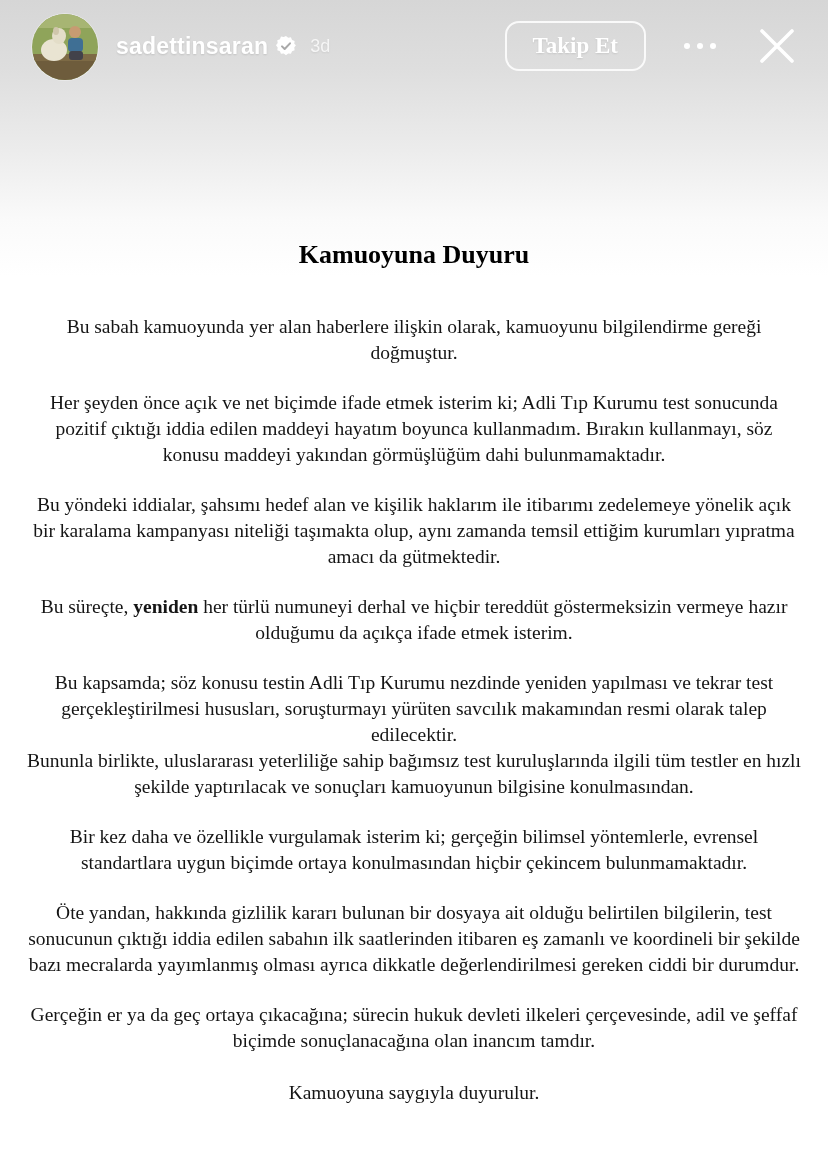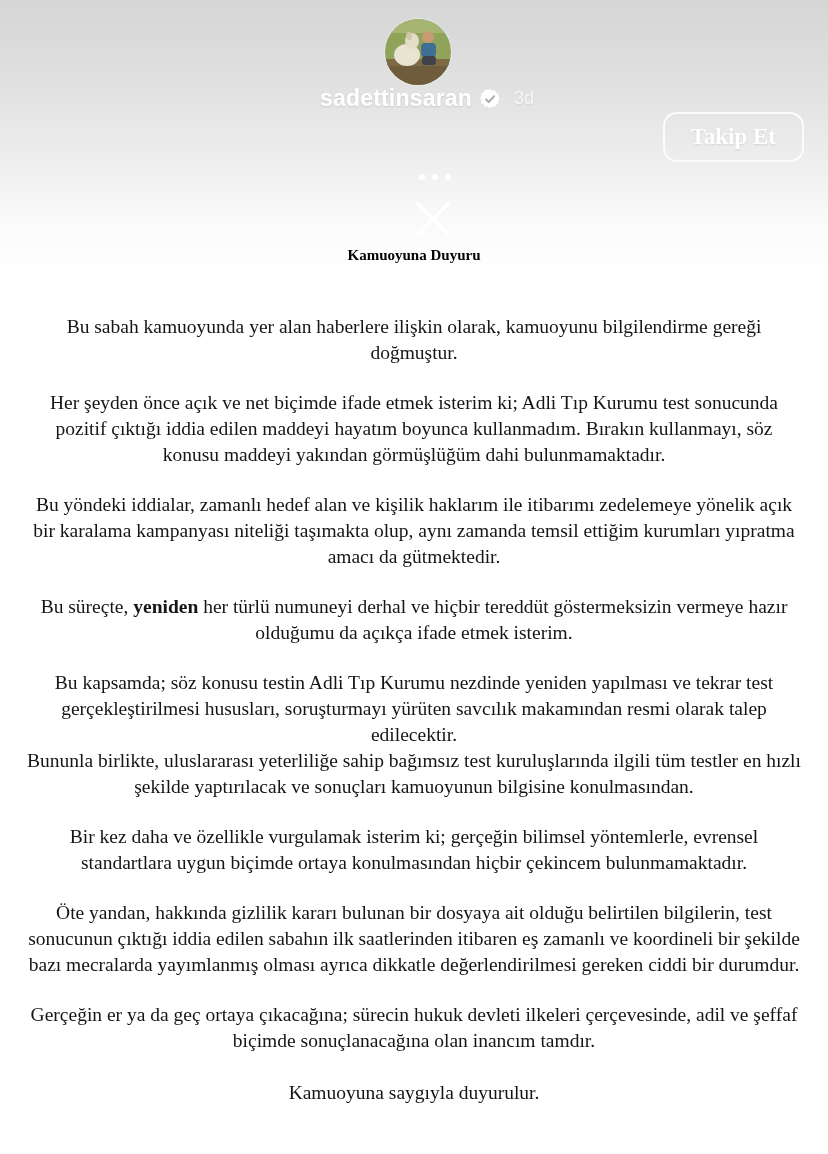--- a/index.html
+++ b/index.html
@@ -16,21 +16,20 @@
 
   
   .story-header {
     position: absolute;
     top: 0; left: 8px; right: 0;
     height: 92px;
     display: flex;
     align-items: center;
     padding: 17px 24px;
     z-index: 5;
-    flex-direction: column;
   }
   .avatar {
     width: 66px; height: 66px;
     border-radius: 50%;
     overflow: hidden;
     flex: 0 0 auto;
     margin-top: 2px;
     cursor: pointer;
     box-shadow: 0 0 0 1px rgba(255,255,255,0.35);
   }
@@ -109,40 +108,40 @@
     position: absolute;
     top: 0; left: 0; right: 0;
     padding: 242px 26px 0 26px;
     font-family: "Liberation Serif", "DejaVu Serif", serif;
     color: #151515;
     font-size: 19.5px;
     line-height: 26px;
     text-align: center;
   }
   .doc-title {
-    font-size: 15px;
+    font-size: 26px;
     font-weight: 700;
     color: #000000;
     margin-bottom: 46px;
   }
   .doc p { margin-bottom: 24px; }
   .doc p.joined { margin-bottom: 0; }
   .doc .b { font-weight: 700; }
   .closing { margin-top: 26px; }
 </style>
 </head>
 <body>
 
 <div class="screen">
 
   <div class="doc">
     <div class="doc-title">Kamuoyuna Duyuru</div>
     <p>Bu sabah kamuoyunda yer alan haberlere ilişkin olarak, kamuoyunu bilgilendirme gereği doğmuştur.</p>
     <p>Her şeyden önce açık ve net biçimde ifade etmek isterim ki; Adli Tıp Kurumu test sonucunda pozitif çıktığı iddia edilen maddeyi hayatım boyunca kullanmadım. Bırakın kullanmayı, söz konusu maddeyi yakından görmüşlüğüm dahi bulunmamaktadır.</p>
-    <p>Bu yöndeki iddialar, zamanlı hedef alan ve kişilik haklarım ile itibarımı zedelemeye yönelik açık bir karalama kampanyası niteliği taşımakta olup, aynı zamanda temsil ettiğim kurumları yıpratma amacı da gütmektedir.</p>
+    <p>Bu yöndeki iddialar, şahsımı hedef alan ve kişilik haklarım ile itibarımı zedelemeye yönelik açık bir karalama kampanyası niteliği taşımakta olup, aynı zamanda temsil ettiğim kurumları yıpratma amacı da gütmektedir.</p>
     <p><span>Bu süreçte, </span><span class="b">yeniden</span><span> her türlü numuneyi derhal ve hiçbir tereddüt göstermeksizin vermeye hazır olduğumu da açıkça ifade etmek isterim.</span></p>
     <p class="joined">Bu kapsamda; söz konusu testin Adli Tıp Kurumu nezdinde yeniden yapılması ve tekrar test gerçekleştirilmesi hususları, soruşturmayı yürüten savcılık makamından resmi olarak talep edilecektir.</p>
     <p>Bununla birlikte, uluslararası yeterliliğe sahip bağımsız test kuruluşlarında ilgili tüm testler en hızlı şekilde yaptırılacak ve sonuçları kamuoyunun bilgisine konulmasından.</p>
     <p>Bir kez daha ve özellikle vurgulamak isterim ki; gerçeğin bilimsel yöntemlerle, evrensel standartlara uygun biçimde ortaya konulmasından hiçbir çekincem bulunmamaktadır.</p>
     <p>Öte yandan, hakkında gizlilik kararı bulunan bir dosyaya ait olduğu belirtilen bilgilerin, test sonucunun çıktığı iddia edilen sabahın ilk saatlerinden itibaren eş zamanlı ve koordineli bir şekilde bazı mecralarda yayımlanmış olması ayrıca dikkatle değerlendirilmesi gereken ciddi bir durumdur.</p>
     <p>Gerçeğin er ya da geç ortaya çıkacağına; sürecin hukuk devleti ilkeleri çerçevesinde, adil ve şeffaf biçimde sonuçlanacağına olan inancım tamdır.</p>
     <p class="closing">Kamuoyuna saygıyla duyurulur.</p>
   </div>
 
   <div class="story-header">

